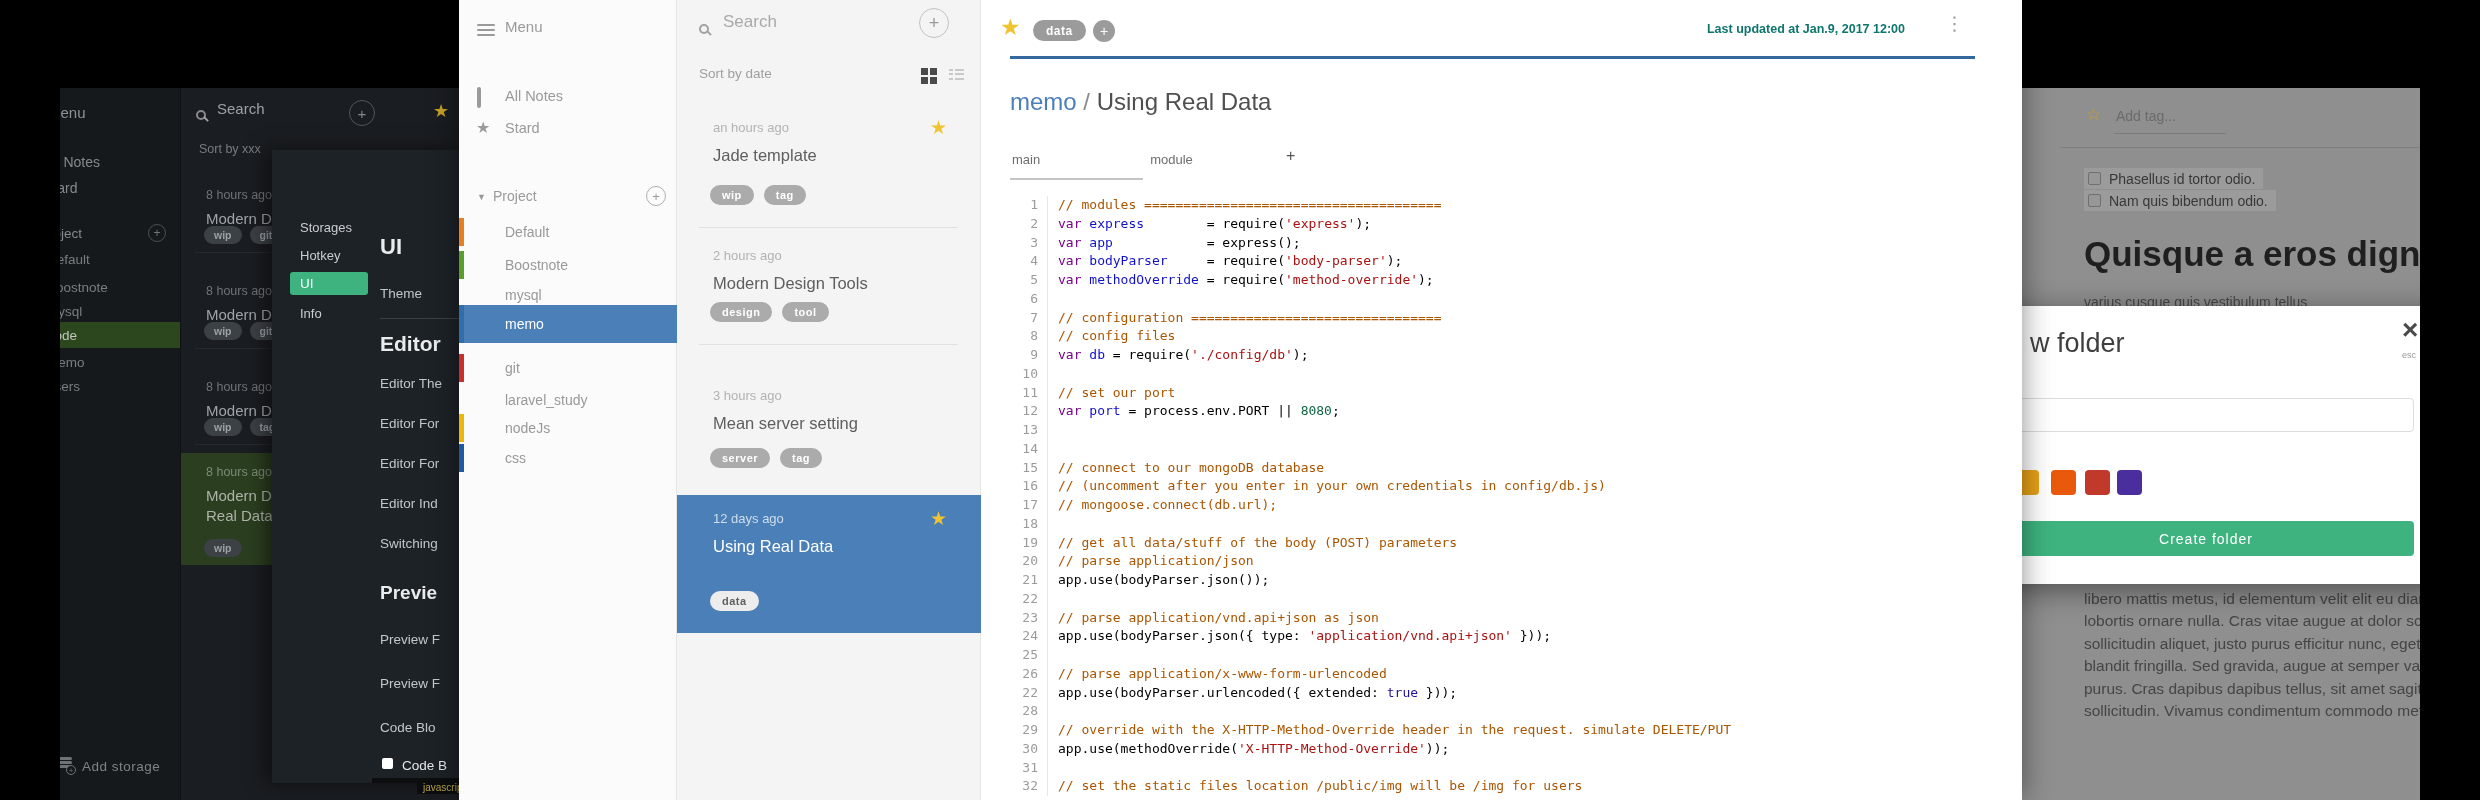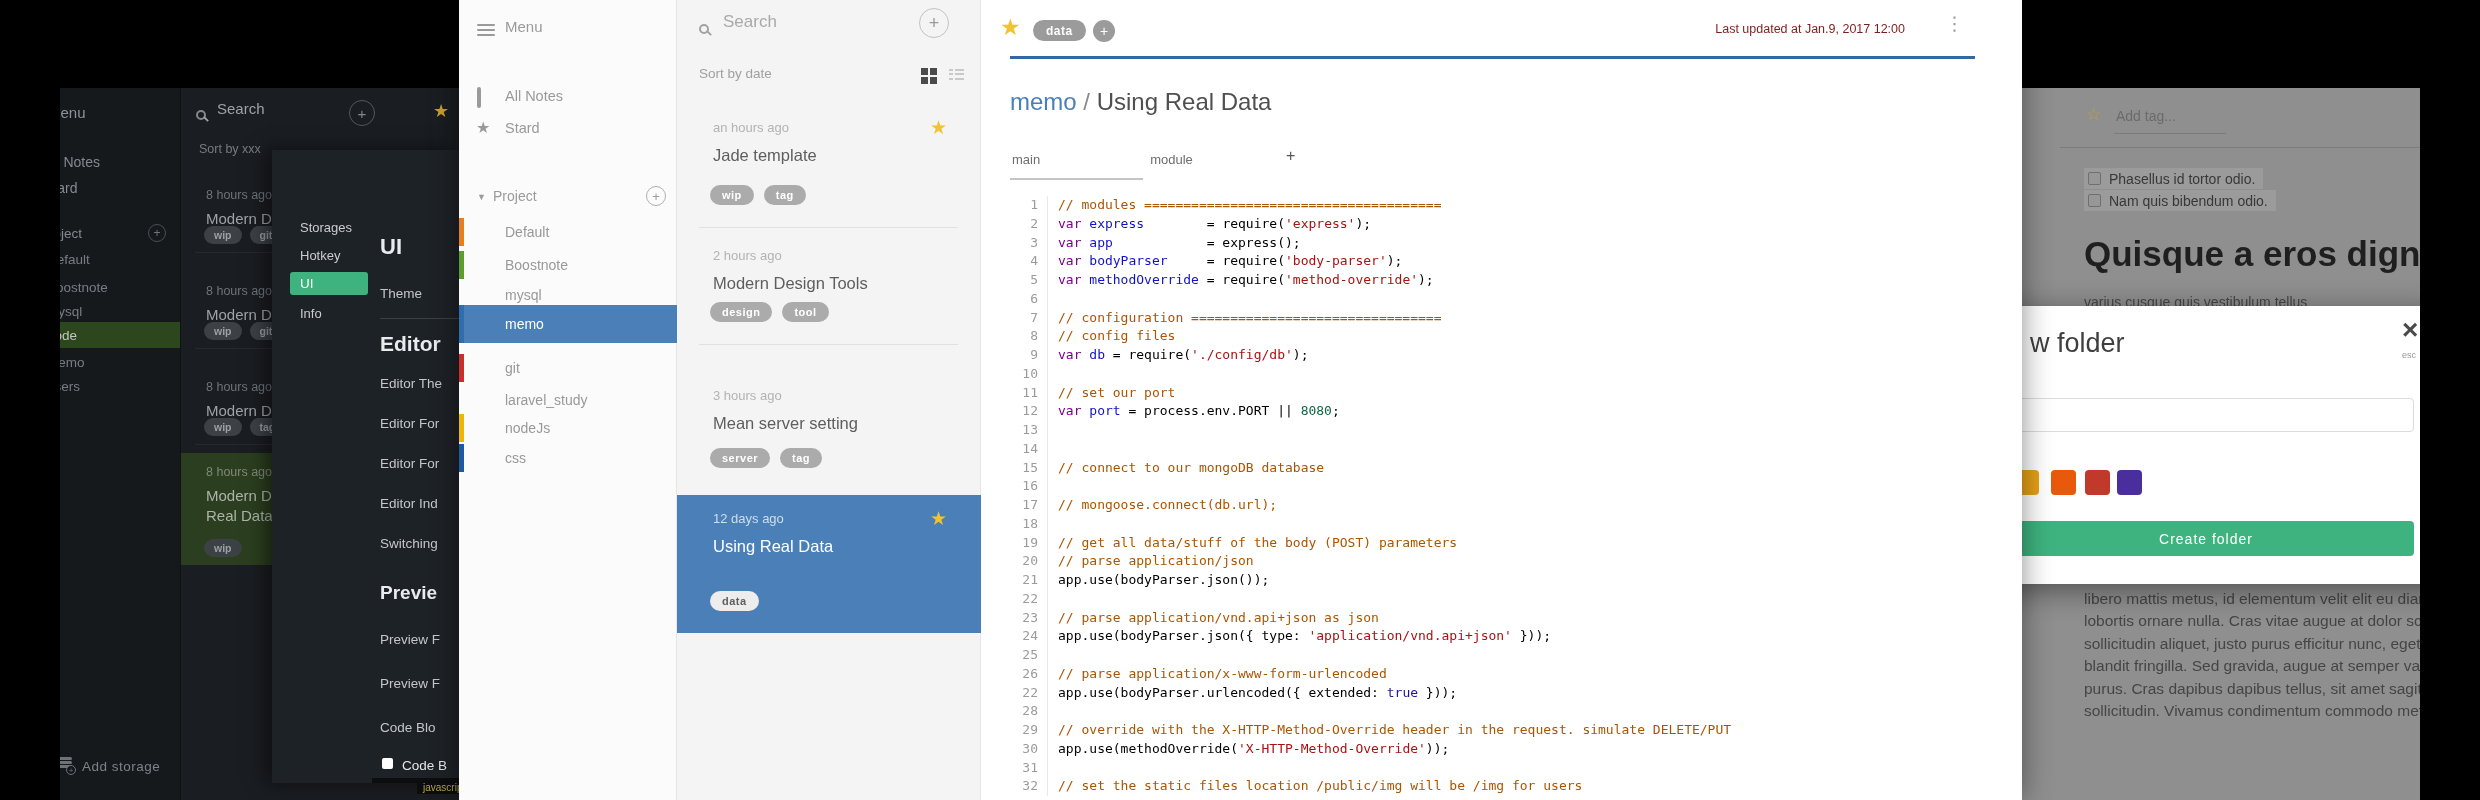--- a/index.html
+++ b/index.html
@@ -335,21 +335,21 @@
           </div>
         </div>
     </div>
 
     <div id="m-editor" class="abs">
       <div class="abs star" style="left:19px;top:14px;font-size:23px;">★</div>
       <div id="e-tags" class="abs" style="left:52px;top:20px;display:flex;gap:10px;">
           <span class="pill" style="height: 21px; padding: 0px 13px; background: rgb(155, 155, 155); color: rgb(255, 255, 255); font-size: 12px;">data</span>
         </div>
       <div class="abs circle-btn" style="left:112px;top:20px;width:22px;height:22px;background:#9B9B9B;color:#fff;font-size:14px;">+</div>
-      <div class="abs" style="right:117px;top:22px;font-size:12.5px;font-weight:normal;color:#7f1d1d;">Last updated at  Jan.9, 2017 12:00</div>
+      <div class="abs" style="right:117px;top:22px;font-size:12.5px;font-weight:bold;color:#0f766e;">Last updated at  Jan.9, 2017 12:00</div>
       <div class="abs kebab" style="right:58px;top:20px;">⋮</div>
       <div class="abs" style="left:29px;right:47px;top:56px;height:3px;background:#34689F;"></div>
       <div class="abs" style="left:29px;top:88px;font-size:24px;">
         <span style="color:#4A7FB8;">memo</span><span style="color:#8A8A8A;"> / </span><span style="color:#4F4F4F;">Using Real Data</span>
       </div>
       <div id="e-tabs" class="abs" style="left:31px;top:150px;"><span style="display: inline-block; font-size: 13px; color: rgb(110, 110, 110); margin-right: 110px; position: relative;">main<span style="position: absolute; left: -2px; top: 26px; width: 133px; height: 2px; background: rgb(196, 196, 196);"></span></span><span style="display: inline-block; font-size: 13px; color: rgb(110, 110, 110); margin-right: 110px; position: relative;">module</span></div>
       <div class="abs" style="left:305px;top:147px;font-size:16px;color:#555;">+</div>
       <div class="codewrap" id="code">
           <div class="cl">
             <span class="ln">1</span>
@@ -406,20 +406,21 @@
           <div class="cl">
             <span class="ln">14</span>
             <span class="lt"></span>
           </div>
           <div class="cl">
             <span class="ln">15</span>
             <span class="lt"><span class="tc">// connect to our mongoDB database</span></span>
           </div>
           <div class="cl">
             <span class="ln">16</span>
+            <span class="lt"><span class="tc">// (uncomment after you enter in your own credentials in config/db.js)</span></span>
           </div>
           <div class="cl">
             <span class="ln">17</span>
             <span class="lt"><span class="tc">// mongoose.connect(db.url);</span></span>
           </div>
           <div class="cl">
             <span class="ln">18</span>
             <span class="lt"></span>
           </div>
           <div class="cl">

